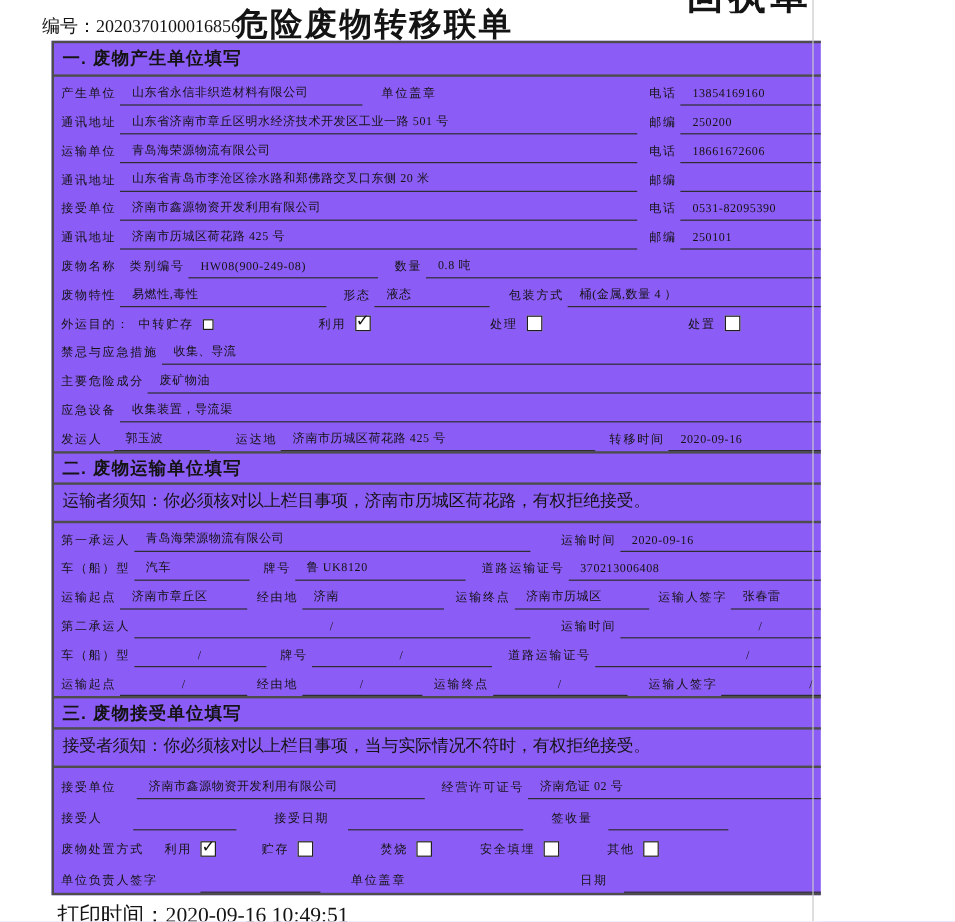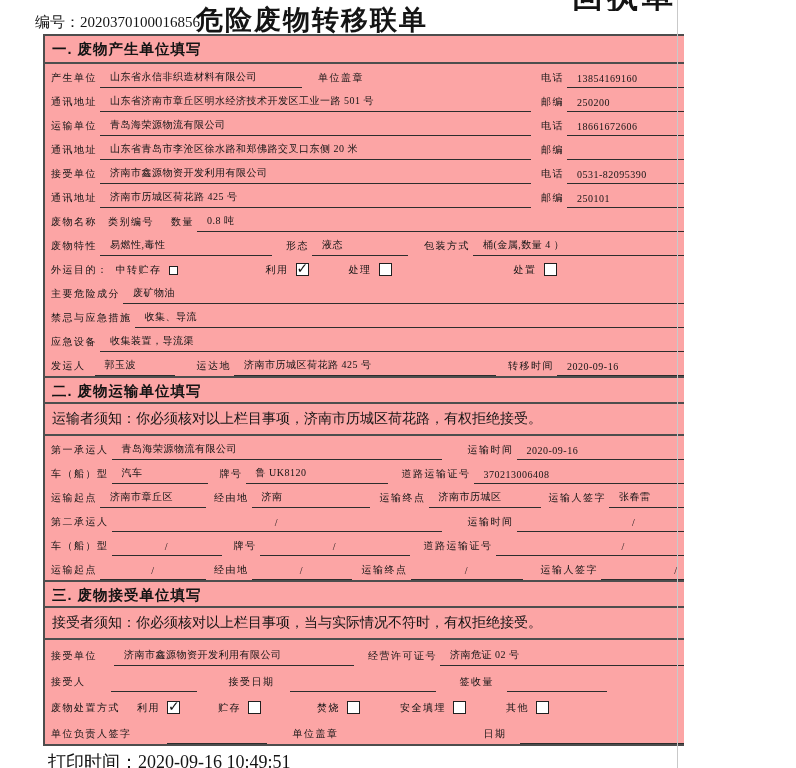--- a/index.html
+++ b/index.html
@@ -12,21 +12,21 @@
 
   
   .docno { position:absolute; left:35px; top:13px; font-size:15px; white-space:nowrap; }
   .doc-title { position:absolute; left:0; right:60px; top:2px; text-align:center;
     font-size:27px; font-weight:bold; letter-spacing:2px; white-space:nowrap; }
   .stamp-clip { position:absolute; left:572px; top:0; width:150px; height:11px; overflow:hidden; }
   .stamp-clip span { display:block; margin-top:-23px; font-size:31px; font-weight:bold;
     letter-spacing:4px; font-family:"Liberation Sans","DejaVu Sans",sans-serif; white-space:nowrap; }
 
   
-  .form { position:absolute; left:43px; top:34px; width:716px; border:2px solid #4d4d4d; background:#fca5a5; }
+  .form { position:absolute; left:43px; top:34px; width:716px; border:2px solid #4d4d4d; background:#8b5cf6; }
   .sec-h { height:28px; line-height:27px; padding-left:7px; font-size:14.5px; font-weight:bold;
     letter-spacing:1px; border-bottom:2px solid #4d4d4d; font-family:"Liberation Sans","DejaVu Sans",sans-serif; }
   .sec-h.mid { border-top:2px solid #4d4d4d; }
   .notice { height:32px; line-height:30px; padding-left:7px; font-size:14px;
     border-bottom:2px solid #4d4d4d; white-space:nowrap; }
 
   .r { display:flex; align-items:flex-end; height:24px; padding:0 6px 0 6px; font-size:10px; }
   .r3 { height:26px; }
   .lbl { white-space:nowrap; letter-spacing:1.5px; padding:0 3px 3px 0; }
   .u { border-bottom:1.2px solid #2d2d2d; white-space:nowrap; overflow:hidden;
@@ -118,20 +118,21 @@
       <span class="u f" style="margin-right:8px">济南市历城区荷花路 425 号</span>
       <span class="rcol">
         <span class="lbl">邮编</span>
         <span class="u">250101</span>
       </span>
     </div>
 
     <div class="r">
       <span class="lbl">废物名称</span>
       <span class="lbl" style="margin-left:8px">类别编号</span>
+      <span class="u" style="width:158px">HW08(900-249-08)</span>
       <span class="lbl" style="margin-left:14px">数量</span>
       <span class="u f">0.8 吨</span>
     </div>
 
     <div class="r">
       <span class="lbl">废物特性</span>
       <span class="u" style="width:172px">易燃性,毒性</span>
       <span class="lbl" style="margin-left:14px">形态</span>
       <span class="u" style="width:96px">液态</span>
       <span class="lbl" style="margin-left:16px">包装方式</span>
@@ -141,38 +142,38 @@
     <div class="r">
       <span class="lbl">外运目的：</span>
       <span class="opt" style="margin-left:4px">
         <span class="olbl">中转贮存</span>
         <span class="cb small"></span>
       </span>
       <span class="opt" style="margin-left:88px">
         <span class="olbl">利用</span>
         <span class="cb checked"></span>
       </span>
-      <span class="opt" style="margin-left:40px">
+      <span class="opt" style="margin-left:100px">
         <span class="olbl">处理</span>
         <span class="cb"></span>
       </span>
       <span class="opt" style="margin-left:122px">
         <span class="olbl">处置</span>
         <span class="cb"></span>
       </span>
     </div>
 
     <div class="r">
+      <span class="lbl">禁忌与应急措施</span>
+      <span class="u f">收集、导流</span>
+    </div>
+
+    <div class="r">
       <span class="lbl">主要危险成分</span>
       <span class="u f">废矿物油</span>
-    </div>
-
-    <div class="r">
-      <span class="lbl">禁忌与应急措施</span>
-      <span class="u f">收集、导流</span>
     </div>
 
     <div class="r">
       <span class="lbl">应急设备</span>
       <span class="u f">收集装置，导流渠</span>
     </div>
 
     <div class="r">
       <span class="lbl">发运人</span>
       <span class="u" style="width:80px;margin-left:6px">郭玉波</span>

